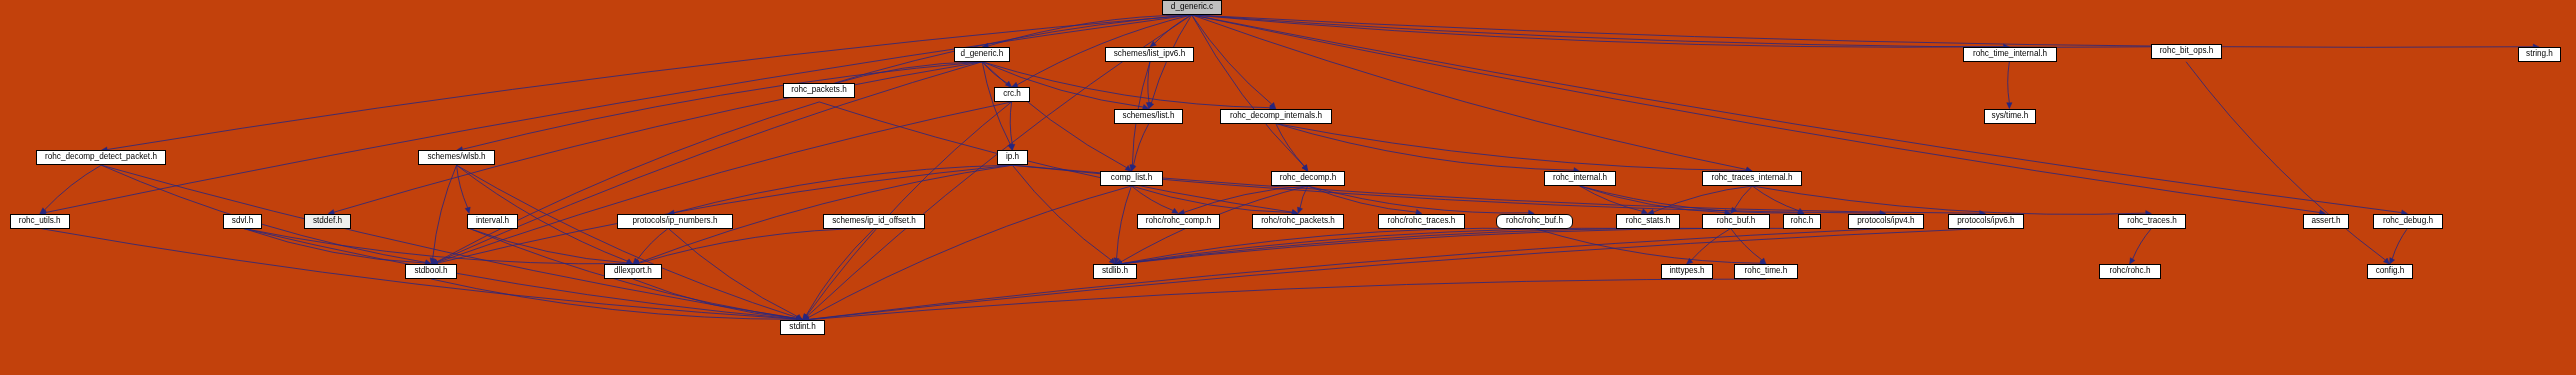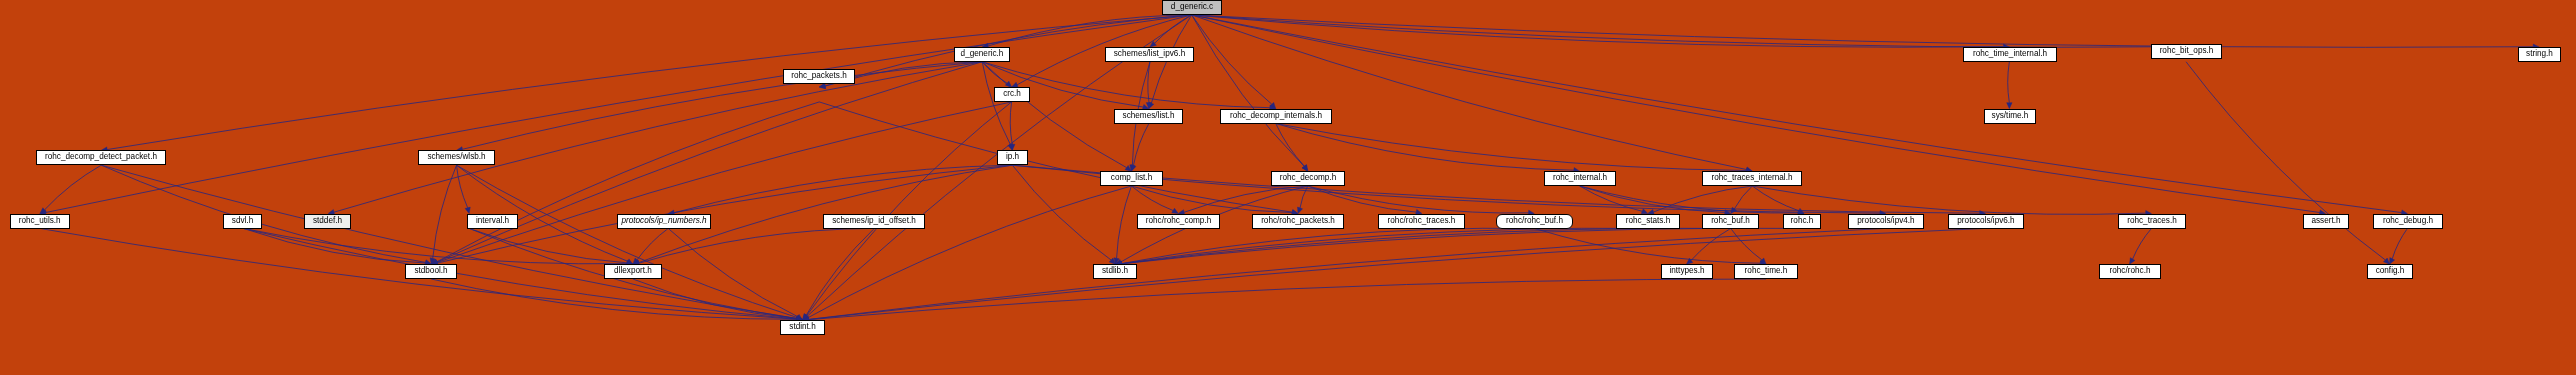--- a/index.html
+++ b/index.html
@@ -204,44 +204,44 @@
       <path d="M850,375 Q956.2615370676268,417.52199359087484 1070.2230741352537,428.1239871817498"></path>
       <polygon points="1078,430 1069.3788683670412,431.62360382088565 1071.0672799034662,424.6243705426139"></polygon>
     </svg>
   <div id="node-layer">
       <div class="node root" style="left: 1162px; top: 0px; width: 60px;">d_generic.c</div>
       <div class="node" style="left: 954px; top: 47px; width: 56px;">d_generic.h</div>
       <div class="node" style="left: 1105px; top: 47px; width: 89px;">schemes/list_ipv6.h</div>
       <div class="node" style="left: 1963px; top: 47px; width: 94px;">rohc_time_internal.h</div>
       <div class="node" style="left: 2151px; top: 44px; width: 71px;">rohc_bit_ops.h</div>
       <div class="node" style="left: 2518px; top: 47px; width: 43px;">string.h</div>
-      <div class="node" style="left: 783px; top: 69px; width: 72px;">rohc_packets.h</div>
+      <div class="node" style="left: 783px; top: 83px; width: 72px;">rohc_packets.h</div>
       <div class="node" style="left: 994px; top: 87px; width: 36px;">crc.h</div>
       <div class="node" style="left: 1114px; top: 109px; width: 69px;">schemes/list.h</div>
       <div class="node" style="left: 1220px; top: 109px; width: 112px;">rohc_decomp_internals.h</div>
       <div class="node" style="left: 1984px; top: 109px; width: 52px;">sys/time.h</div>
       <div class="node" style="left: 36px; top: 150px; width: 130px;">rohc_decomp_detect_packet.h</div>
       <div class="node" style="left: 418px; top: 150px; width: 77px;">schemes/wlsb.h</div>
       <div class="node" style="left: 997px; top: 150px; width: 31px;">ip.h</div>
       <div class="node" style="left: 1100px; top: 171px; width: 63px;">comp_list.h</div>
       <div class="node" style="left: 1271px; top: 171px; width: 74px;">rohc_decomp.h</div>
       <div class="node" style="left: 1544px; top: 171px; width: 72px;">rohc_internal.h</div>
       <div class="node" style="left: 1702px; top: 171px; width: 100px;">rohc_traces_internal.h</div>
       <div class="node" style="left: 9.7px; top: 214px; width: 60px;">rohc_utils.h</div>
       <div class="node" style="left: 223px; top: 214px; width: 39px;">sdvl.h</div>
       <div class="node shaded" style="left: 304px; top: 214px; width: 47px;">stddef.h</div>
       <div class="node" style="left: 444px; top: 214px; width: 51px; margin-left: 23px;">interval.h</div>
-      <div class="node" style="left: 617px; top: 214px; width: 94px; font-style: italic;">protocols/ip_numbers.h</div>
+      <div class="node" style="left: 617px; top: 214px; width: 116px;">protocols/ip_numbers.h</div>
       <div class="node" style="left: 823px; top: 214px; width: 102px;">schemes/ip_id_offset.h</div>
       <div class="node" style="left: 1137px; top: 214px; width: 83px;">rohc/rohc_comp.h</div>
       <div class="node" style="left: 1252px; top: 214px; width: 92px;">rohc/rohc_packets.h</div>
       <div class="node" style="left: 1378px; top: 214px; width: 87px;">rohc/rohc_traces.h</div>
       <div class="node" style="left: 1496px; top: 214px; width: 77px; border-radius: 6px;">rohc/rohc_buf.h</div>
       <div class="node" style="left: 1616px; top: 214px; width: 64px;">rohc_stats.h</div>
-      <div class="node" style="left: 1702px; top: 214px; width: 57px; text-align: center;">rohc_buf.h</div>
+      <div class="node" style="left: 1702px; top: 214px; width: 68px; text-align: center;">rohc_buf.h</div>
       <div class="node" style="left: 1783px; top: 214px; width: 38px;">rohc.h</div>
       <div class="node" style="left: 1848px; top: 214px; width: 76px;">protocols/ipv4.h</div>
       <div class="node" style="left: 1948px; top: 214px; width: 76px;">protocols/ipv6.h</div>
       <div class="node" style="left: 2118px; top: 214px; width: 68px;">rohc_traces.h</div>
       <div class="node" style="left: 2303px; top: 214px; width: 46px;">assert.h</div>
       <div class="node" style="left: 2373px; top: 214px; width: 70px;">rohc_debug.h</div>
       <div class="node" style="left: 405px; top: 264px; width: 52px;">stdbool.h</div>
       <div class="node" style="left: 604px; top: 264px; width: 58px;">dllexport.h</div>
       <div class="node" style="left: 1093px; top: 264px; width: 44px;">stdlib.h</div>
       <div class="node" style="left: 1661px; top: 264px; width: 52px;">inttypes.h</div>

